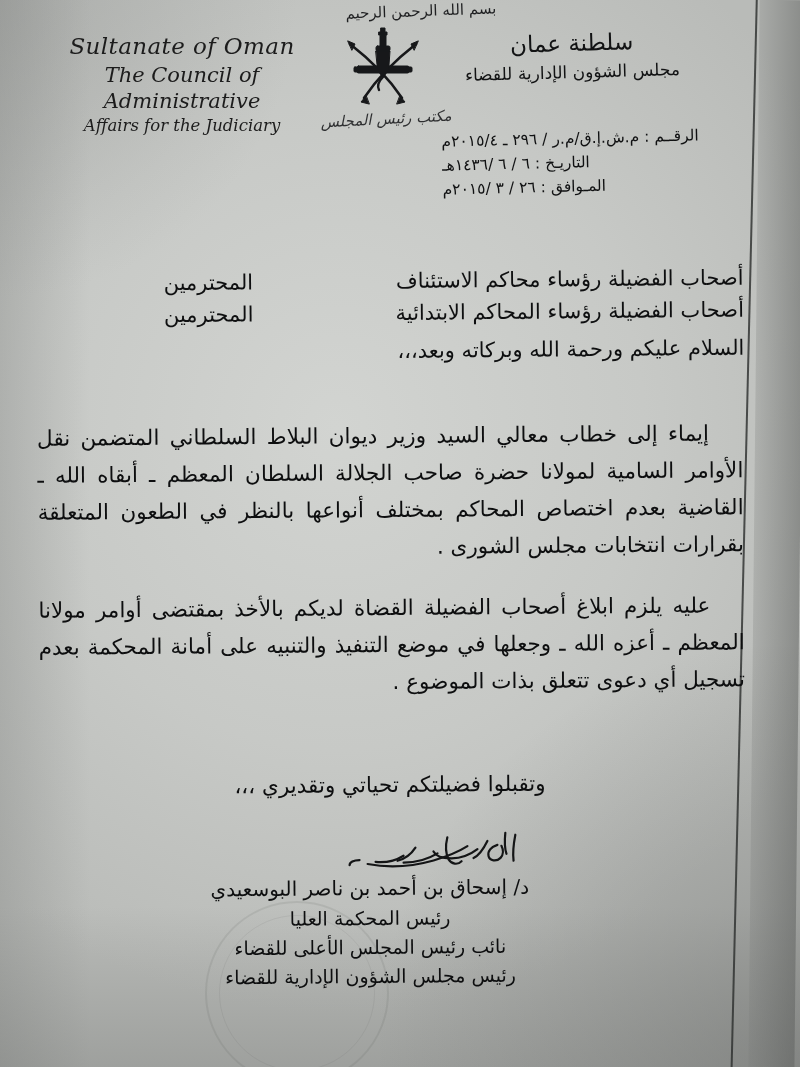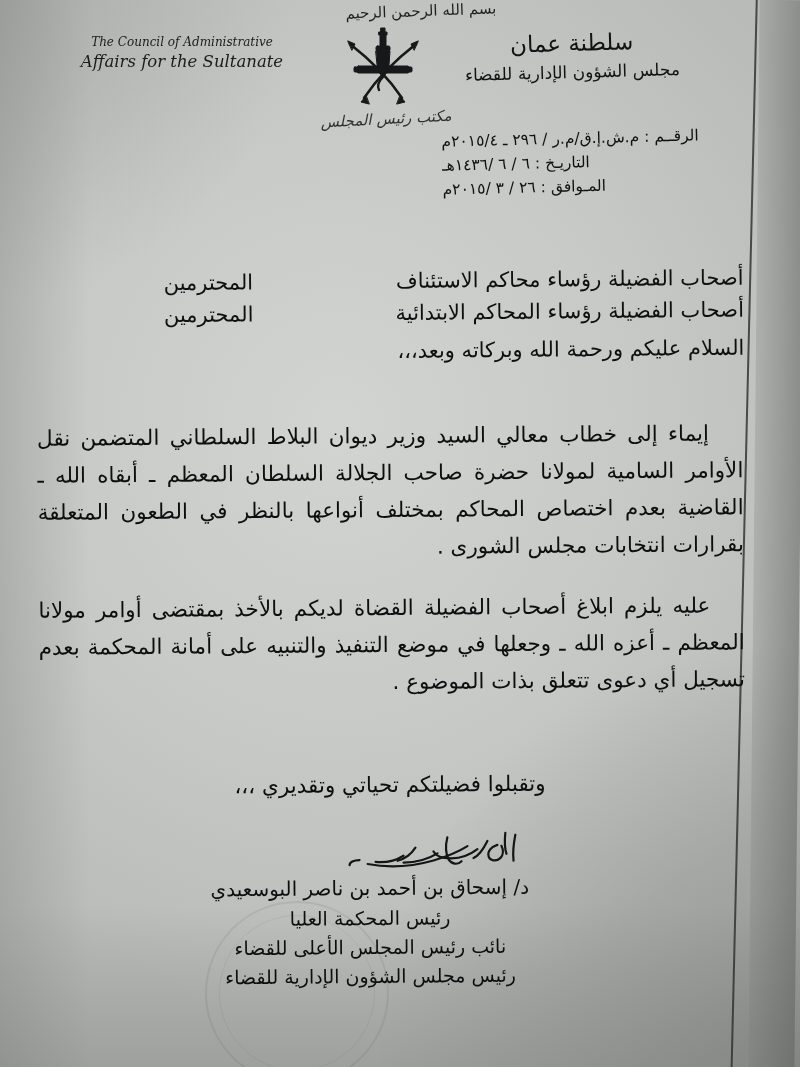--- a/index.html
+++ b/index.html
@@ -38,21 +38,21 @@
     transform:rotate(.6deg);
   }
 
   
   .en-letterhead{
     position:absolute;left:32px;top:32px;width:300px;
     color:#1c1c1c;font-family:"DejaVu Serif","Liberation Serif",serif;
     font-style:italic;text-align:center;line-height:1.22;
   }
   .en-letterhead .l1{font-size:23px;letter-spacing:.4px;}
-  .en-letterhead .l2{font-size:12px;margin-top:3px;}
+  .en-letterhead .l2{font-size:21px;margin-top:3px;}
   .en-letterhead .l3{font-size:16.5px;margin-top:2px;}
 
   .bismillah{
     position:absolute;left:336px;top:2px;width:170px;text-align:center;
     font-size:15px;color:#17181a;
     font-family:"DejaVu Sans","Liberation Sans",sans-serif;
     transform:rotate(-2deg);opacity:.95;
   }
   .emblem{position:absolute;left:340px;top:22px;width:86px;height:92px;}
   .emblem svg{width:100%;height:100%;display:block;}
@@ -133,22 +133,23 @@
 <div id="page">
 
   <div class="shade topleft"></div>
   <div class="shade left"></div>
   <div class="shade bottom"></div>
   <div class="shade botright"></div>
   <div class="edge-dark"></div>
   <div class="edge-line"></div>
 
   <div class="en-letterhead">
+    <div class="l1">Sultanate of Oman</div>
     <div class="l2">The Council of Administrative</div>
-    <div class="l3">Affairs for the Sultanate</div>
+    <div class="l3">Affairs for the Judiciary</div>
   </div>
 
   <div class="bismillah">بسم الله الرحمن الرحيم</div>
 
   <div class="emblem">
     <svg viewBox="0 0 86 92" xmlns="http://www.w3.org/2000/svg">
       <g stroke="#17181a" fill="#17181a" stroke-linecap="round">
 
         <path d="M10 22 C28 36 46 52 62 76" stroke-width="2.6" fill="none"></path>
         <path d="M76 22 C58 36 40 52 24 76" stroke-width="2.6" fill="none"></path>

